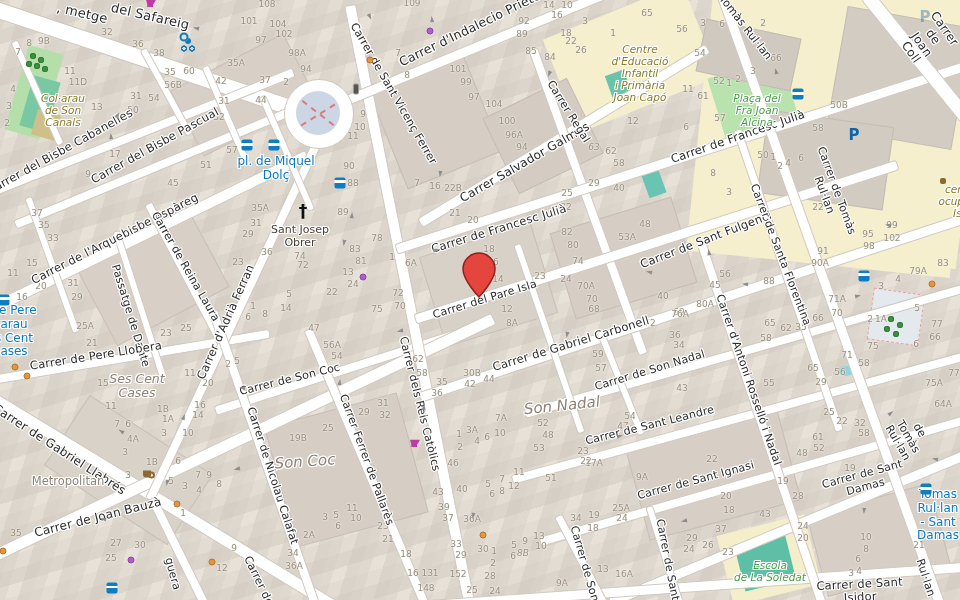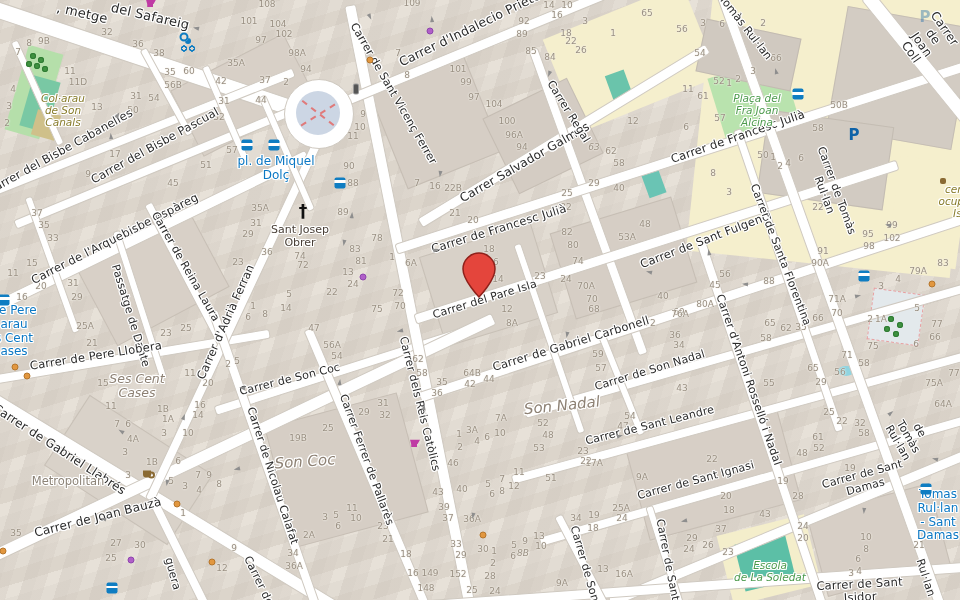--- a/index.html
+++ b/index.html
@@ -173,20 +173,25 @@
     <div class="lbl street" style="left: 258px; top: 581px; font-size: 11px; transform: translate(-50%, -50%) rotate(64deg);">Carrer de</div>
     <div class="lbl area" style="left: 562px; top: 406px; font-size: 15px; transform: translate(-50%, -50%) rotate(-6deg);">Son Nadal</div>
     <div class="lbl area" style="left: 305px; top: 462px; font-size: 15px; transform: translate(-50%, -50%) rotate(-4deg);">Son Coc</div>
     <div class="lbl area" style="left: 137px; top: 386px; font-size: 12.5px; transform: translate(-50%, -50%) rotate(0deg);">Ses Cent
 Cases</div>
     <div class="lbl school" style="left: 63px; top: 110px;">Col·arau
 de Son
 Canals</div>
     <div class="lbl worship" style="left: 300px; top: 237px;">Sant Josep
 Obrer</div>
+    <div class="lbl school" style="left: 640px; top: 73px;">Centre
+d'Educació
+Infantil
+i Primària
+Joan Capó</div>
     <div class="lbl park" style="left: 757px; top: 110px;">Plaça del
 Fra Joan
 Alcina</div>
     <div class="lbl park" style="left: 770px; top: 571px;">Escola
 de La Soledat</div>
     <div class="lbl building" style="left: 60px; top: 482px; padding-left: 16px;">Metropolitan</div>
     <div class="lbl school" style="left: 962px; top: 201px;">centre
 ocupacio
 Isla</div>
     <div class="lbl transit" style="left: 276px; top: 169px;">pl. de Miquel
@@ -354,21 +359,21 @@
     <div class="num" style="left: 507px; top: 309px;">12</div>
     <div class="num" style="left: 512px; top: 323px;">8A</div>
     <div class="num" style="left: 566px; top: 207px;">32</div>
     <div class="num" style="left: 627px; top: 237px;">53A</div>
     <div class="num" style="left: 332px; top: 345px;">56A</div>
     <div class="num" style="left: 337px; top: 356px;">54</div>
     <div class="num" style="left: 418px; top: 359px;">62</div>
     <div class="num" style="left: 422px; top: 373px;">58</div>
     <div class="num" style="left: 442px; top: 382px;">35</div>
     <div class="num" style="left: 437px; top: 393px;">36</div>
-    <div class="num" style="left: 472px; top: 373px;">64B</div>
+    <div class="num" style="left: 472px; top: 373px;">30B</div>
     <div class="num" style="left: 470px; top: 384px;">42</div>
     <div class="num" style="left: 489px; top: 379px;">44</div>
     <div class="num" style="left: 598px; top: 354px;">59</div>
     <div class="num" style="left: 601px; top: 368px;">57</div>
     <div class="num" style="left: 645px; top: 224px;">48</div>
     <div class="num" style="left: 818px; top: 207px;">22</div>
     <div class="num" style="left: 892px; top: 225px;">99</div>
     <div class="num" style="left: 868px; top: 234px;">95</div>
     <div class="num" style="left: 892px; top: 238px;">102</div>
     <div class="num" style="left: 869px; top: 246px;">98</div>
@@ -479,21 +484,21 @@
     <div class="num" style="left: 514px; top: 545px;">5</div>
     <div class="num" style="left: 525px; top: 541px;">9</div>
     <div class="num" style="left: 539px; top: 536px;">13</div>
     <div class="num" style="left: 541px; top: 546px;">10</div>
     <div class="num" style="left: 513px; top: 556px;">6</div>
     <div class="num" style="left: 523px; top: 553px; font-style: italic;">8B</div>
     <div class="num" style="left: 493px; top: 563px;">2</div>
     <div class="num" style="left: 490px; top: 576px;">28</div>
     <div class="num" style="left: 406px; top: 554px;">18</div>
     <div class="num" style="left: 413px; top: 573px;">16</div>
-    <div class="num" style="left: 430px; top: 573px;">149</div>
+    <div class="num" style="left: 430px; top: 573px;">131</div>
     <div class="num" style="left: 458px; top: 574px;">152</div>
     <div class="num" style="left: 426px; top: 588px;">148</div>
     <div class="num" style="left: 388px; top: 539px;">21</div>
     <div class="num" style="left: 383px; top: 526px;">23</div>
     <div class="num" style="left: 352px; top: 508px;">11</div>
     <div class="num" style="left: 356px; top: 518px;">10</div>
     <div class="num" style="left: 336px; top: 515px;">5</div>
     <div class="num" style="left: 325px; top: 517px;">3</div>
     <div class="num" style="left: 338px; top: 526px;">6</div>
     <div class="num" style="left: 576px; top: 518px;">34</div>

